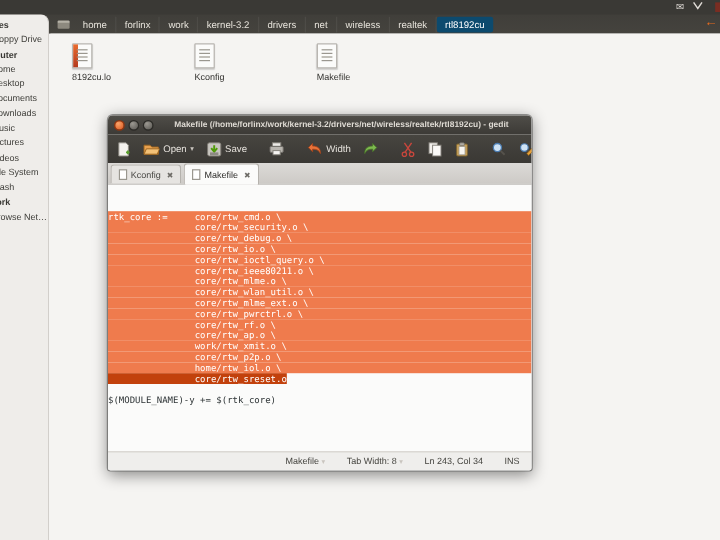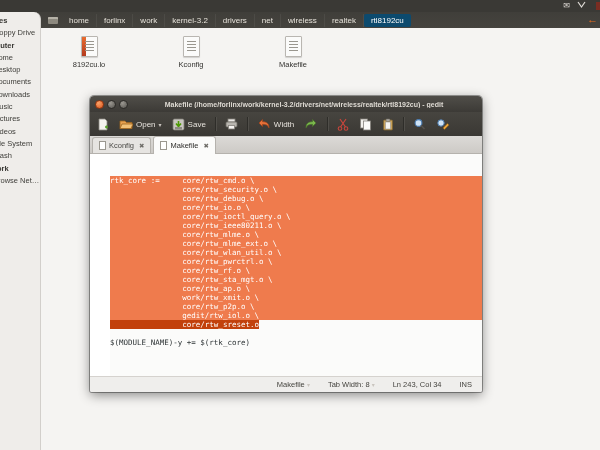--- a/index.html
+++ b/index.html
@@ -26,31 +26,31 @@
   .sidebar { position:absolute; left:0; top:12px; width:41px; height:438px;
     background:#efedea; border-right:1px solid #d2cfcb; border-top-right-radius:7px; overflow:hidden; }
   .side-rows { padding-top:3px; }
   .srow { height:12.3px; line-height:12.3px; font-size:7.5px; color:#41403c; white-space:nowrap; }
   .srow.hdr { font-weight:bold; color:#383733; margin-left:-21px; }
   .srow.itm { margin-left:-7px; }
 
   
   .fm { position:absolute; left:42px; top:28px; width:558px; height:422px; background:#f5f4f2; }
   .ficons { display:flex; gap:44px; padding:8px 0 0 18px; }
-  .ficon { width:58px; display:flex; flex-direction:column; align-items:center; cursor:default; }
+  .ficon { width:58px; display:flex; flex-direction:column; align-items:flex-start; cursor:default; }
   .doc { width:17px; height:21px; background:#fbfbfa; border:1px solid #b9b6b1; border-radius:1px;
     position:relative; box-shadow:0 1px 1px rgba(0,0,0,0.15); }
   .doc .lines { position:absolute; left:3px; right:3px; top:4px; }
   .doc .lines i { display:block; height:1px; background:#9a978f; margin-bottom:2px; }
   .doc.lo::before { content:""; position:absolute; left:0; top:0; bottom:0; width:4px;
     background:linear-gradient(#e96b2e,#b33a1e); }
   .flabel { margin-top:3px; font-size:7.5px; color:#33322f; }
 
   
-  .gwin { position:absolute; left:90px; top:96px; width:392px; height:296px;
+  .gwin { position:absolute; left:90px; top:96px; width:353px; height:296px;
     border-radius:4px 4px 2px 2px; box-shadow:0 3px 12px rgba(0,0,0,0.45), 0 0 0 1px rgba(0,0,0,0.35);
     display:flex; flex-direction:column; overflow:hidden; background:#fff; }
   .gtitle { height:16px; background:linear-gradient(#504e49,#3c3a36); display:flex; align-items:center;
     padding:0 5px; flex:0 0 auto; }
   .wbtn { width:9px; height:9px; border-radius:50%; margin-right:3px;
     background:radial-gradient(circle at 35% 30%, #9b9891, #55534e); border:1px solid #2c2b27; }
   .wbtn.close { background:radial-gradient(circle at 35% 30%, #fca368, #d8551e); border-color:#8f3510; }
   .gtitle .ttext { flex:1; text-align:center; font-size:7px; font-weight:bold; color:#dfdbd4; white-space:nowrap; overflow:hidden; }
 
   .gtoolbar { height:24px; background:linear-gradient(#474540,#3a3834); display:flex; align-items:center;
@@ -62,21 +62,21 @@
 
   .gtabs { height:18px; background:linear-gradient(#dcdad7,#cdcac6); border-bottom:1px solid #b5b2ad;
     display:flex; align-items:flex-end; padding-left:2px; flex:0 0 auto; }
   .gtab { height:16px; display:flex; align-items:center; gap:3px; padding:0 6px; font-size:7.5px; color:#4a4945;
     background:#e6e4e1; border:1px solid #b5b2ad; border-bottom:none; border-radius:3px 3px 0 0; margin-right:2px; }
   .gtab.active { background:#fbfbfa; color:#2e2d2a; height:18px; position:relative; top:1px; }
   .tabdoc { width:7px; height:9px; background:#fff; border:1px solid #9a978f; }
   .tabx { font-size:6.5px; color:#6e6c67; margin-left:2px; }
 
   .geditor { flex:1 1 auto; background:#fbfbfa; overflow:hidden; padding-top:22px;
-    font-family:"DejaVu Sans Mono", monospace; font-size:7.5px;margin-left:20px; }
+    font-family:"DejaVu Sans Mono", monospace; font-size:7.5px; }
   .cl { height:9px; line-height:9px; white-space:pre; color:#2e3436; }
   .cl.sel { background:#ef7b4d; color:#fff; }
   .cl .selpart { background:#c2410c; color:#fff; }
 
   .gstatus { height:16px; background:#efeeec; border-top:1px solid #d5d2ce; flex:0 0 auto;
     display:flex; align-items:center; justify-content:flex-end; gap:18px; padding-right:10px;
     font-size:7.5px; color:#45443f; }
   .gstatus .dd { cursor:default; }
 </style>
 </head>
@@ -268,29 +268,28 @@
   </div>
 
   <div class="geditor">
     <div class="cl sel">rtk_core :=     core/rtw_cmd.o \</div>
     <div class="cl sel">                core/rtw_security.o \</div>
     <div class="cl sel">                core/rtw_debug.o \</div>
     <div class="cl sel">                core/rtw_io.o \</div>
     <div class="cl sel">                core/rtw_ioctl_query.o \</div>
     <div class="cl sel">                core/rtw_ieee80211.o \</div>
     <div class="cl sel">                core/rtw_mlme.o \</div>
+    <div class="cl sel">                core/rtw_wlan_util.o \</div>
     <div class="cl sel">                core/rtw_mlme_ext.o \</div>
-    <div class="cl sel">                core/rtw_wlan_util.o \</div>
     <div class="cl sel">                core/rtw_pwrctrl.o \</div>
     <div class="cl sel">                core/rtw_rf.o \</div>
-    <div class="cl sel">                core/rtw_sta_mgt.o \</div>
     <div class="cl sel">                core/rtw_ap.o \</div>
     <div class="cl sel">                work/rtw_xmit.o \</div>
     <div class="cl sel">                core/rtw_p2p.o \</div>
-    <div class="cl sel">                gedit/rtw_iol.o \</div>
+    <div class="cl sel">                home/rtw_iol.o \</div>
     <div class="cl"><span class="selpart">                core/rtw_sreset.o</span></div>
     <div class="cl"></div>
     <div class="cl">$(MODULE_NAME)-y += $(rtk_core)</div>
   </div>
 
   <div class="gstatus">
     <span class="dd"><span>Makefile</span> <span class="caret">▾</span></span>
     <span class="dd"><span>Tab Width: 8</span> <span class="caret">▾</span></span>
     <span>Ln 243, Col 34</span>
     <span>INS</span>

